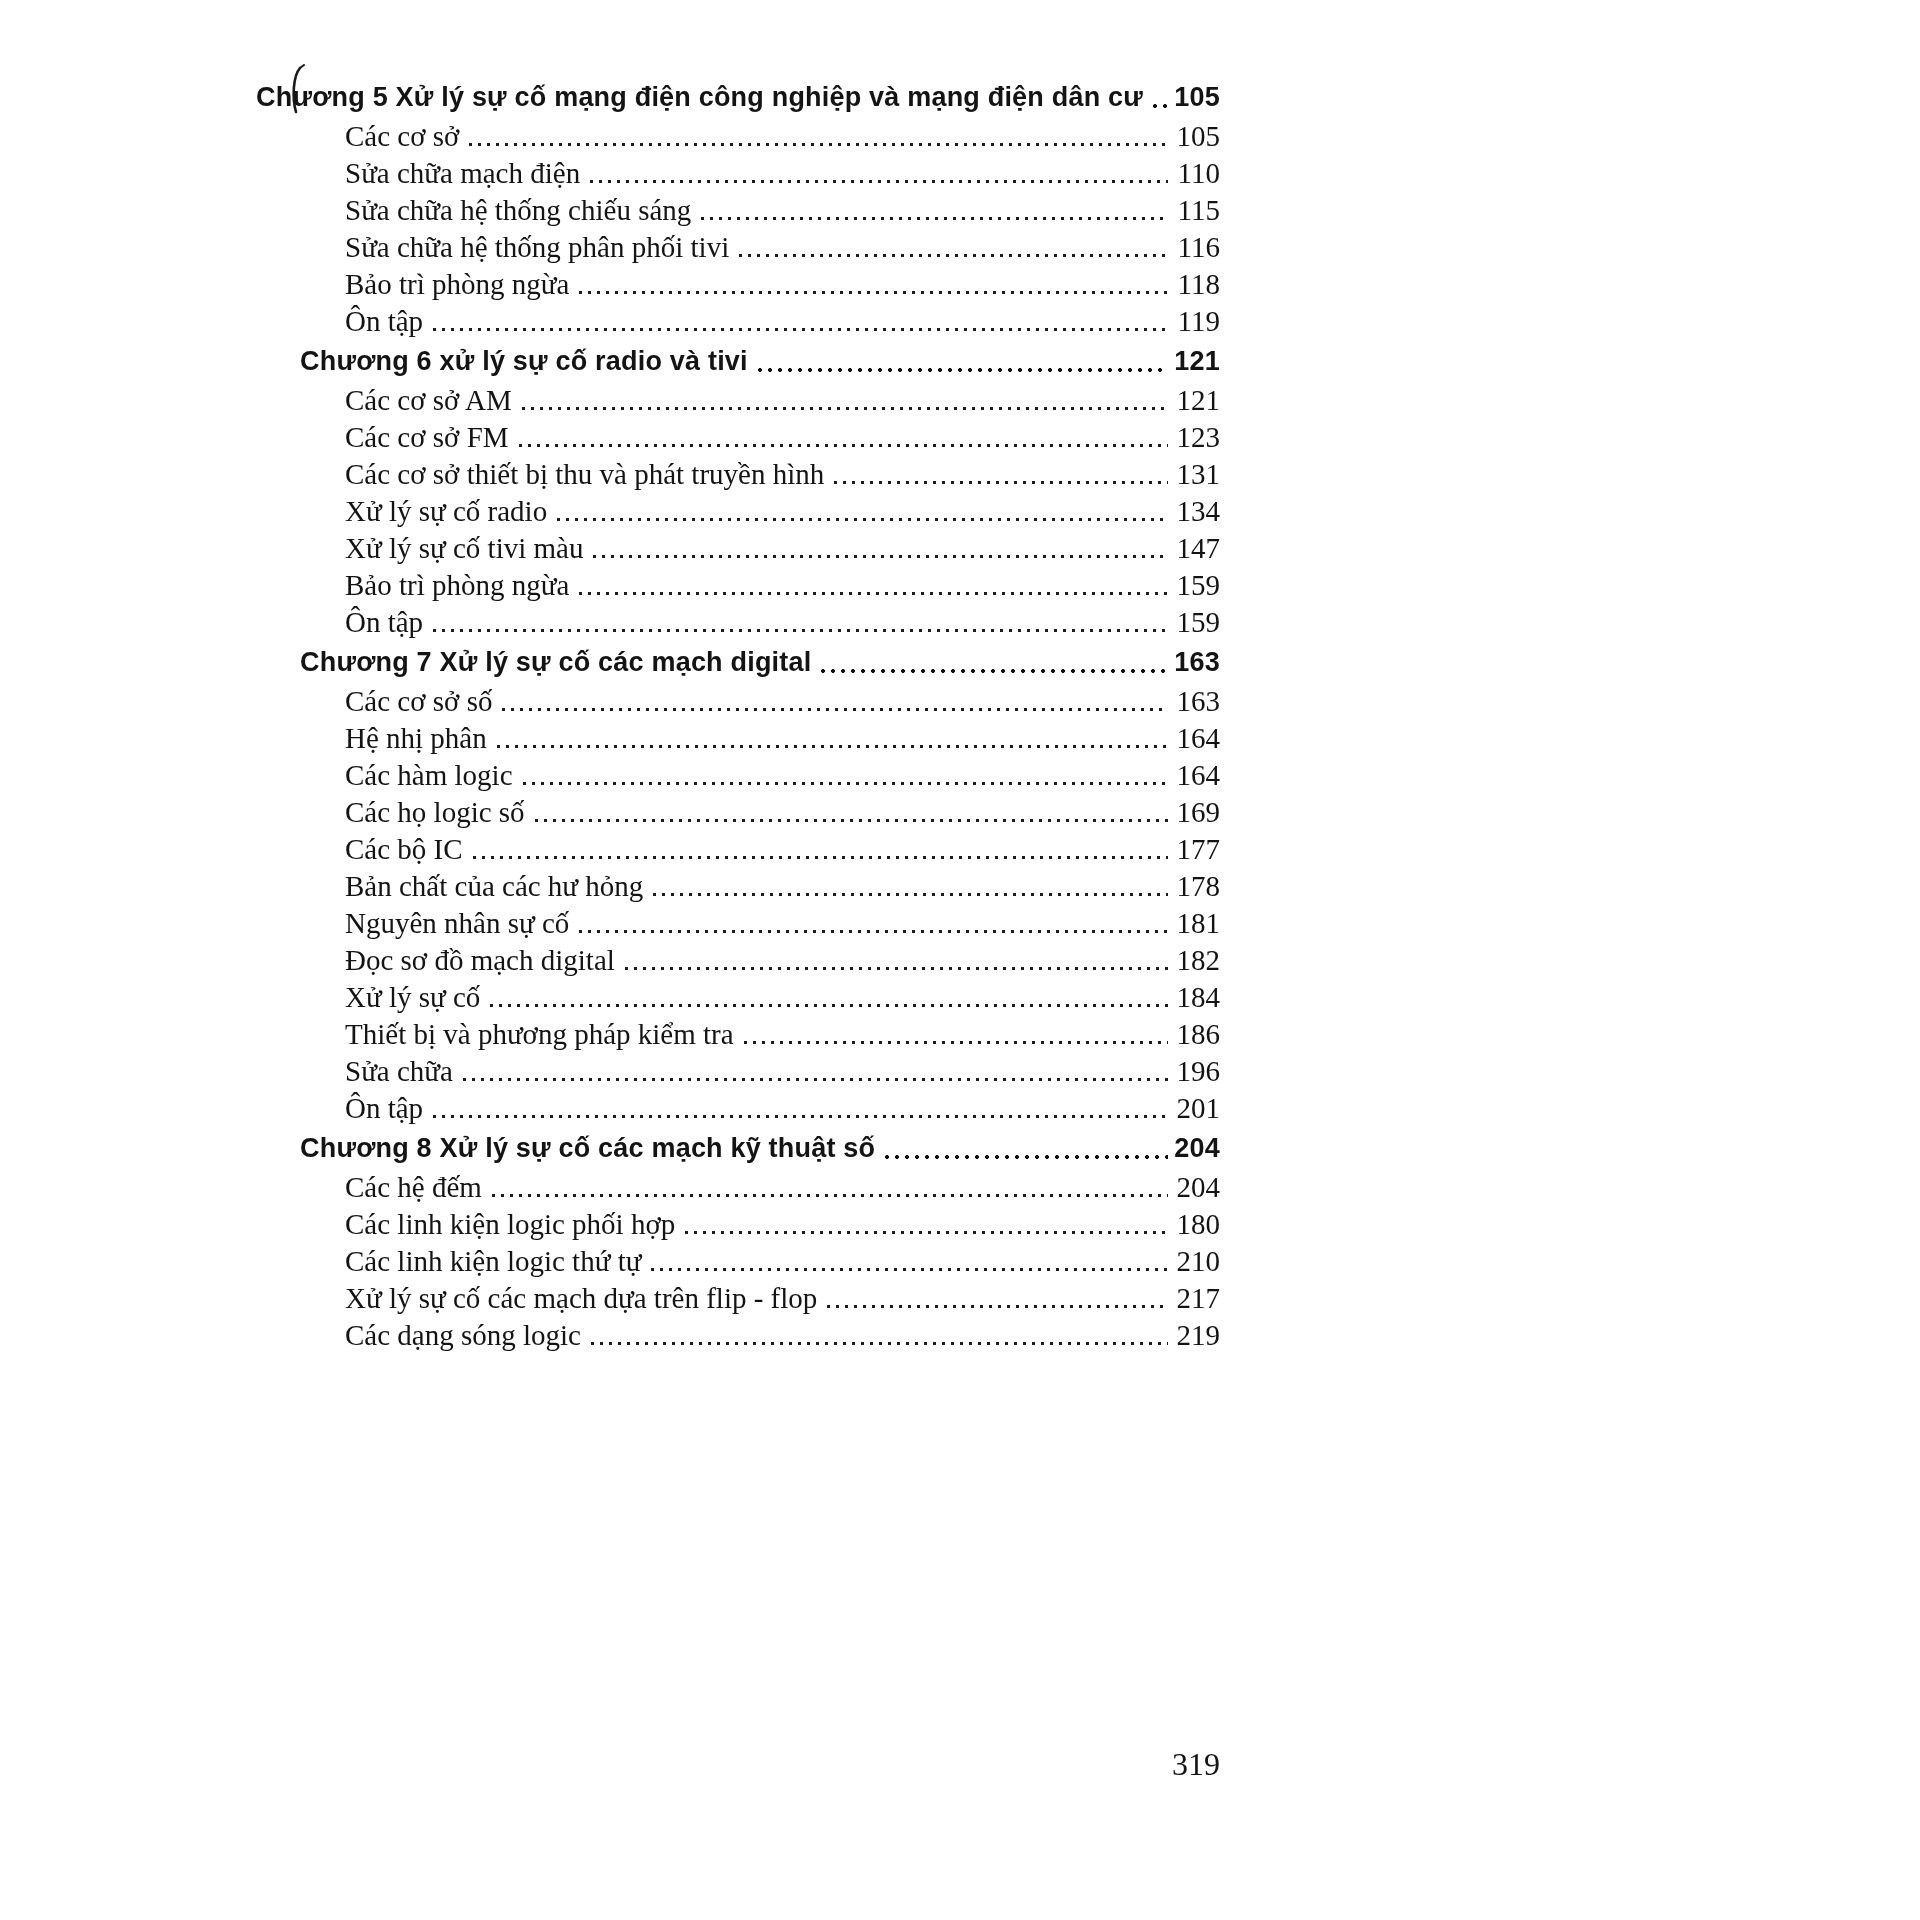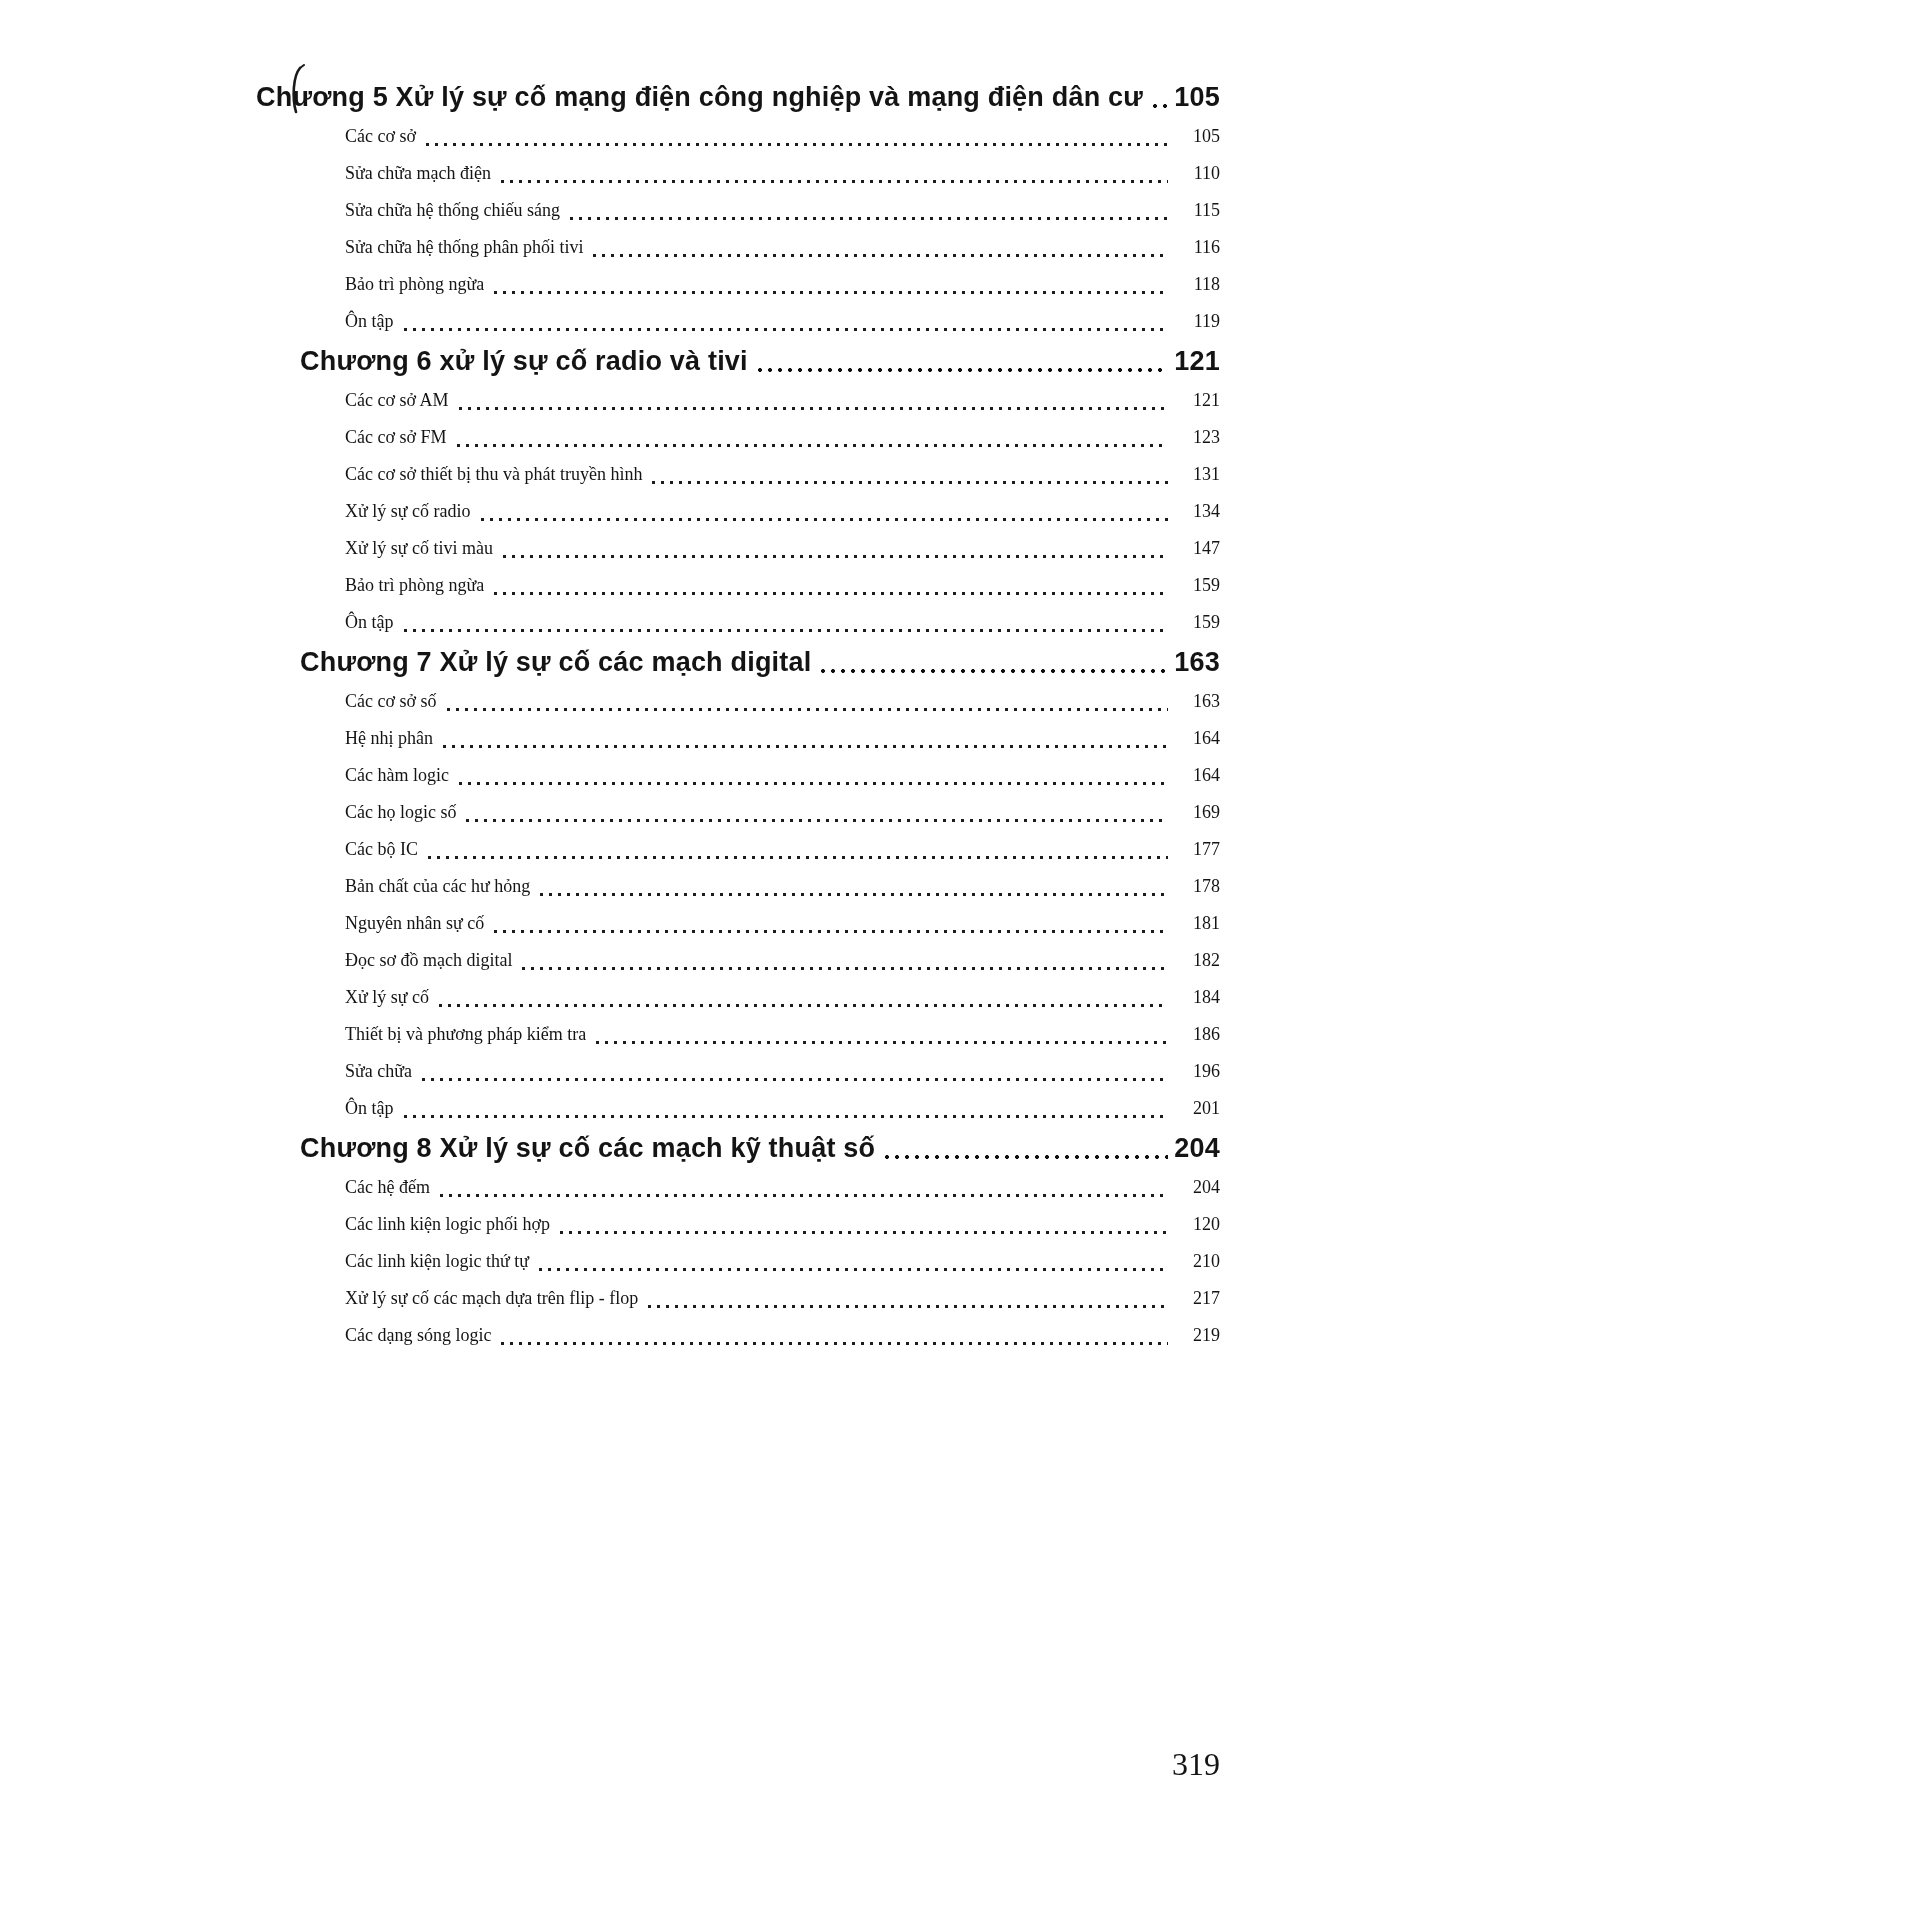--- a/index.html
+++ b/index.html
@@ -30,21 +30,21 @@
     margin-top: 0;
   }
   .row {
     display: flex;
     align-items: stretch;
     white-space: nowrap;
   }
   .row.entry {
     height: 37px;
     line-height: 37px;
-    font-size: 18px;
+    font-size: 29px;
     padding-left: 45px;
     font-family: "Liberation Serif", serif;
     justify-content: center;
   }
   .row.heading {
     height: 42px;
     line-height: 42px;
     font-size: 27px;
     font-weight: bold;
     font-family: "Liberation Sans", sans-serif;
@@ -256,21 +256,21 @@
           <span class="pageno">204</span>
         </div>
         <div class="row entry">
           <span class="title">Các hệ đếm</span>
           <span class="leader"></span>
           <span class="pageno">204</span>
         </div>
         <div class="row entry">
           <span class="title">Các linh kiện logic phối hợp</span>
           <span class="leader"></span>
-          <span class="pageno">120</span>
+          <span class="pageno">180</span>
         </div>
         <div class="row entry">
           <span class="title">Các linh kiện logic thứ tự</span>
           <span class="leader"></span>
           <span class="pageno">210</span>
         </div>
         <div class="row entry">
           <span class="title">Xử lý sự cố các mạch dựa trên flip - flop</span>
           <span class="leader"></span>
           <span class="pageno">217</span>

